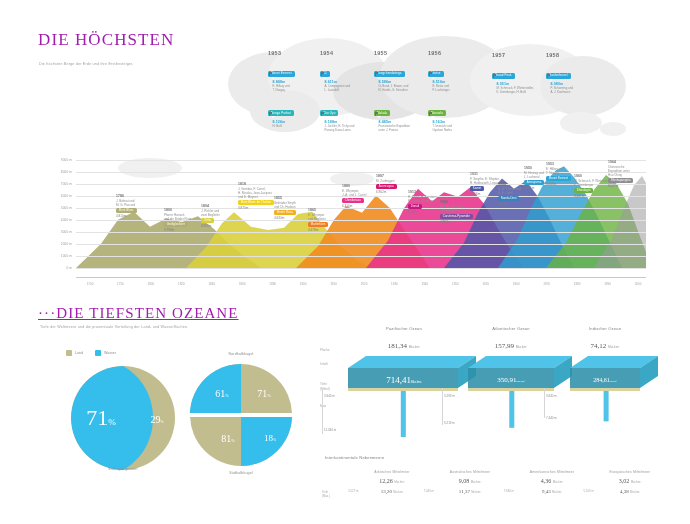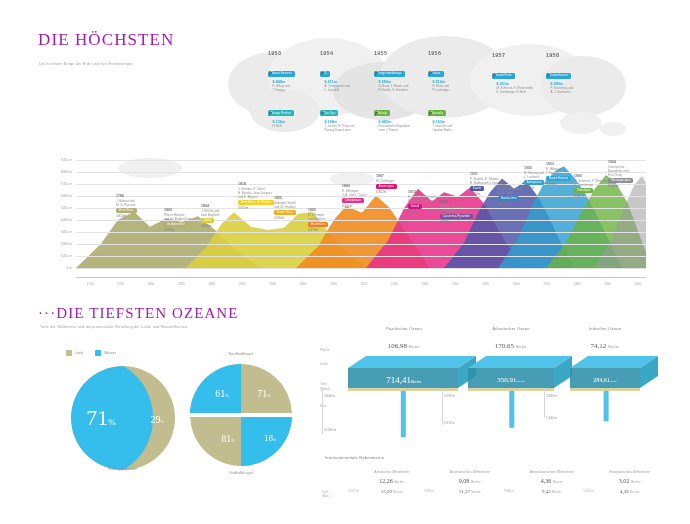--- a/index.html
+++ b/index.html
@@ -275,21 +275,21 @@
         <div class="peaklbl" style="left: 500px; top: 2px;"><b>1953</b><div style="white-space: pre-line;">E. Hillary und
 T. Norgay</div><span class="ptag" style="background: rgb(43, 166, 216);">Mount Everest</span><div style="color: rgb(125, 126, 128); font-size: 3.1px; margin-top: 1px;">8.848m</div></div>
         <div class="peaklbl" style="left: 528px; top: 14px;"><b>1960</b><div style="white-space: pre-line;">M. Schmuck, F. Wintersteller
 K. Diemberger</div><span class="ptag" style="background: rgb(108, 179, 63);">Dhaulagiri</span><div style="color: rgb(125, 126, 128); font-size: 3.1px; margin-top: 1px;">8.167m</div></div>
         <div class="peaklbl" style="left: 562px; top: 0px;"><b>1964</b><div style="white-space: pre-line;">Chinesische
 Expedition unter
 Hsü Ching</div><span class="ptag" style="background: rgb(141, 142, 144);">Shishapangma</span><div style="color: rgb(125, 126, 128); font-size: 3.1px; margin-top: 1px;">8.027m</div></div>
       </div>
   </div>
 
-  <div class="headline" style="left:38px;top:305px;font-size:15px;">···DIE TIEFSTEN OZEANE</div>
+  <div class="headline" style="left:38px;top:305px;font-size:15px;text-decoration:underline;">···DIE TIEFSTEN OZEANE</div>
   <div class="subline" style="left:40px;top:325px;">Tiefe der Weltmeere und die prozentuale Verteilung der Land- und Wasserflächen.</div>
 
   <div class="legend" style="left:66px;top:350px;">
     <div class="itm">
       <span class="sw" id="sw-land" style="background: rgb(194, 189, 142);"></span>
       <span class="tx">Land</span>
     </div>
     <div class="itm">
       <span class="sw" id="sw-water" style="background: rgb(53, 189, 236);"></span>
       <span class="tx">Wasser</span>
@@ -348,34 +348,34 @@
 
   <div id="rowlabels">
       <div class="rowlab" style="left: 320px; top: 348px; white-space: pre-line;">Fläche</div>
       <div class="rowlab" style="left: 320px; top: 362px; white-space: pre-line;">Inhalt</div>
       <div class="rowlab" style="left: 320px; top: 382px; white-space: pre-line;">Tiefe
 (Mittel)</div>
       <div class="rowlab" style="left: 320px; top: 404px; white-space: pre-line;">Max</div>
     </div>
   <div id="basins">
       <div class="oc-title" style="left: 404px; top: 326px;">Pazifischer Ozean</div>
-      <div class="oc-area" style="left: 404px; top: 342px;"><span>106,98</span> <em>Mio.km²</em></div>
+      <div class="oc-area" style="left: 404px; top: 342px;"><span>181,34</span> <em>Mio.km²</em></div>
       <svg width="134" height="114" style="position: absolute; left: 348px; top: 356px;">
         <path d="M 0,12 L 18,0 L 128,0 L 110,12 Z" fill="#4fc3e8"></path>
         <path d="M 0,12 L 110,12 L 110,32 L 0,32 Z" fill="#2e8fa8" opacity="0.88"></path>
         <path d="M 110,12 L 128,0 L 128,20 L 110,32 Z" fill="#3aa8c4"></path>
         <rect x="0" y="32" width="110" height="3" fill="#d9d3a0"></rect>
         <rect x="52.8" y="35" width="5" height="46" fill="#4fc3e8"></rect>
       </svg>
       <div class="oc-vol" style="left: 404px; top: 380px; font-size: 9px;"><span>714,41</span><em>Mio.km³</em></div>
       <div class="depthnum" style="left: 324px; top: 394px;">3.940 m</div>
       <div class="depthnum" style="left: 324px; top: 428px;">11.034 m</div>
       <div style="position: absolute; border-left: 0.5px solid rgb(214, 214, 214); left: 322px; top: 388px; height: 46px;"></div>
       <div class="oc-title" style="left: 511px; top: 326px;">Atlantischer Ozean</div>
-      <div class="oc-area" style="left: 511px; top: 342px;"><span>170,65</span> <em>Mio.km²</em></div>
+      <div class="oc-area" style="left: 511px; top: 342px;"><span>157,99</span> <em>Mio.km²</em></div>
       <svg width="110" height="114" style="position: absolute; left: 468px; top: 356px;">
         <path d="M 0,12 L 18,0 L 104,0 L 86,12 Z" fill="#4fc3e8"></path>
         <path d="M 0,12 L 86,12 L 86,32 L 0,32 Z" fill="#2e8fa8" opacity="0.88"></path>
         <path d="M 86,12 L 104,0 L 104,20 L 86,32 Z" fill="#3aa8c4"></path>
         <rect x="0" y="32" width="86" height="3" fill="#d9d3a0"></rect>
         <rect x="41.28" y="35" width="5" height="36.800000000000004" fill="#4fc3e8"></rect>
       </svg>
       <div class="oc-vol" style="left: 511px; top: 380px; font-size: 7px;"><span>350,91</span><em>Mio.km³</em></div>
       <div class="depthnum" style="left: 444px; top: 394px;">3.293 m</div>
       <div class="depthnum" style="left: 444px; top: 421.2px;">9.219 m</div>

